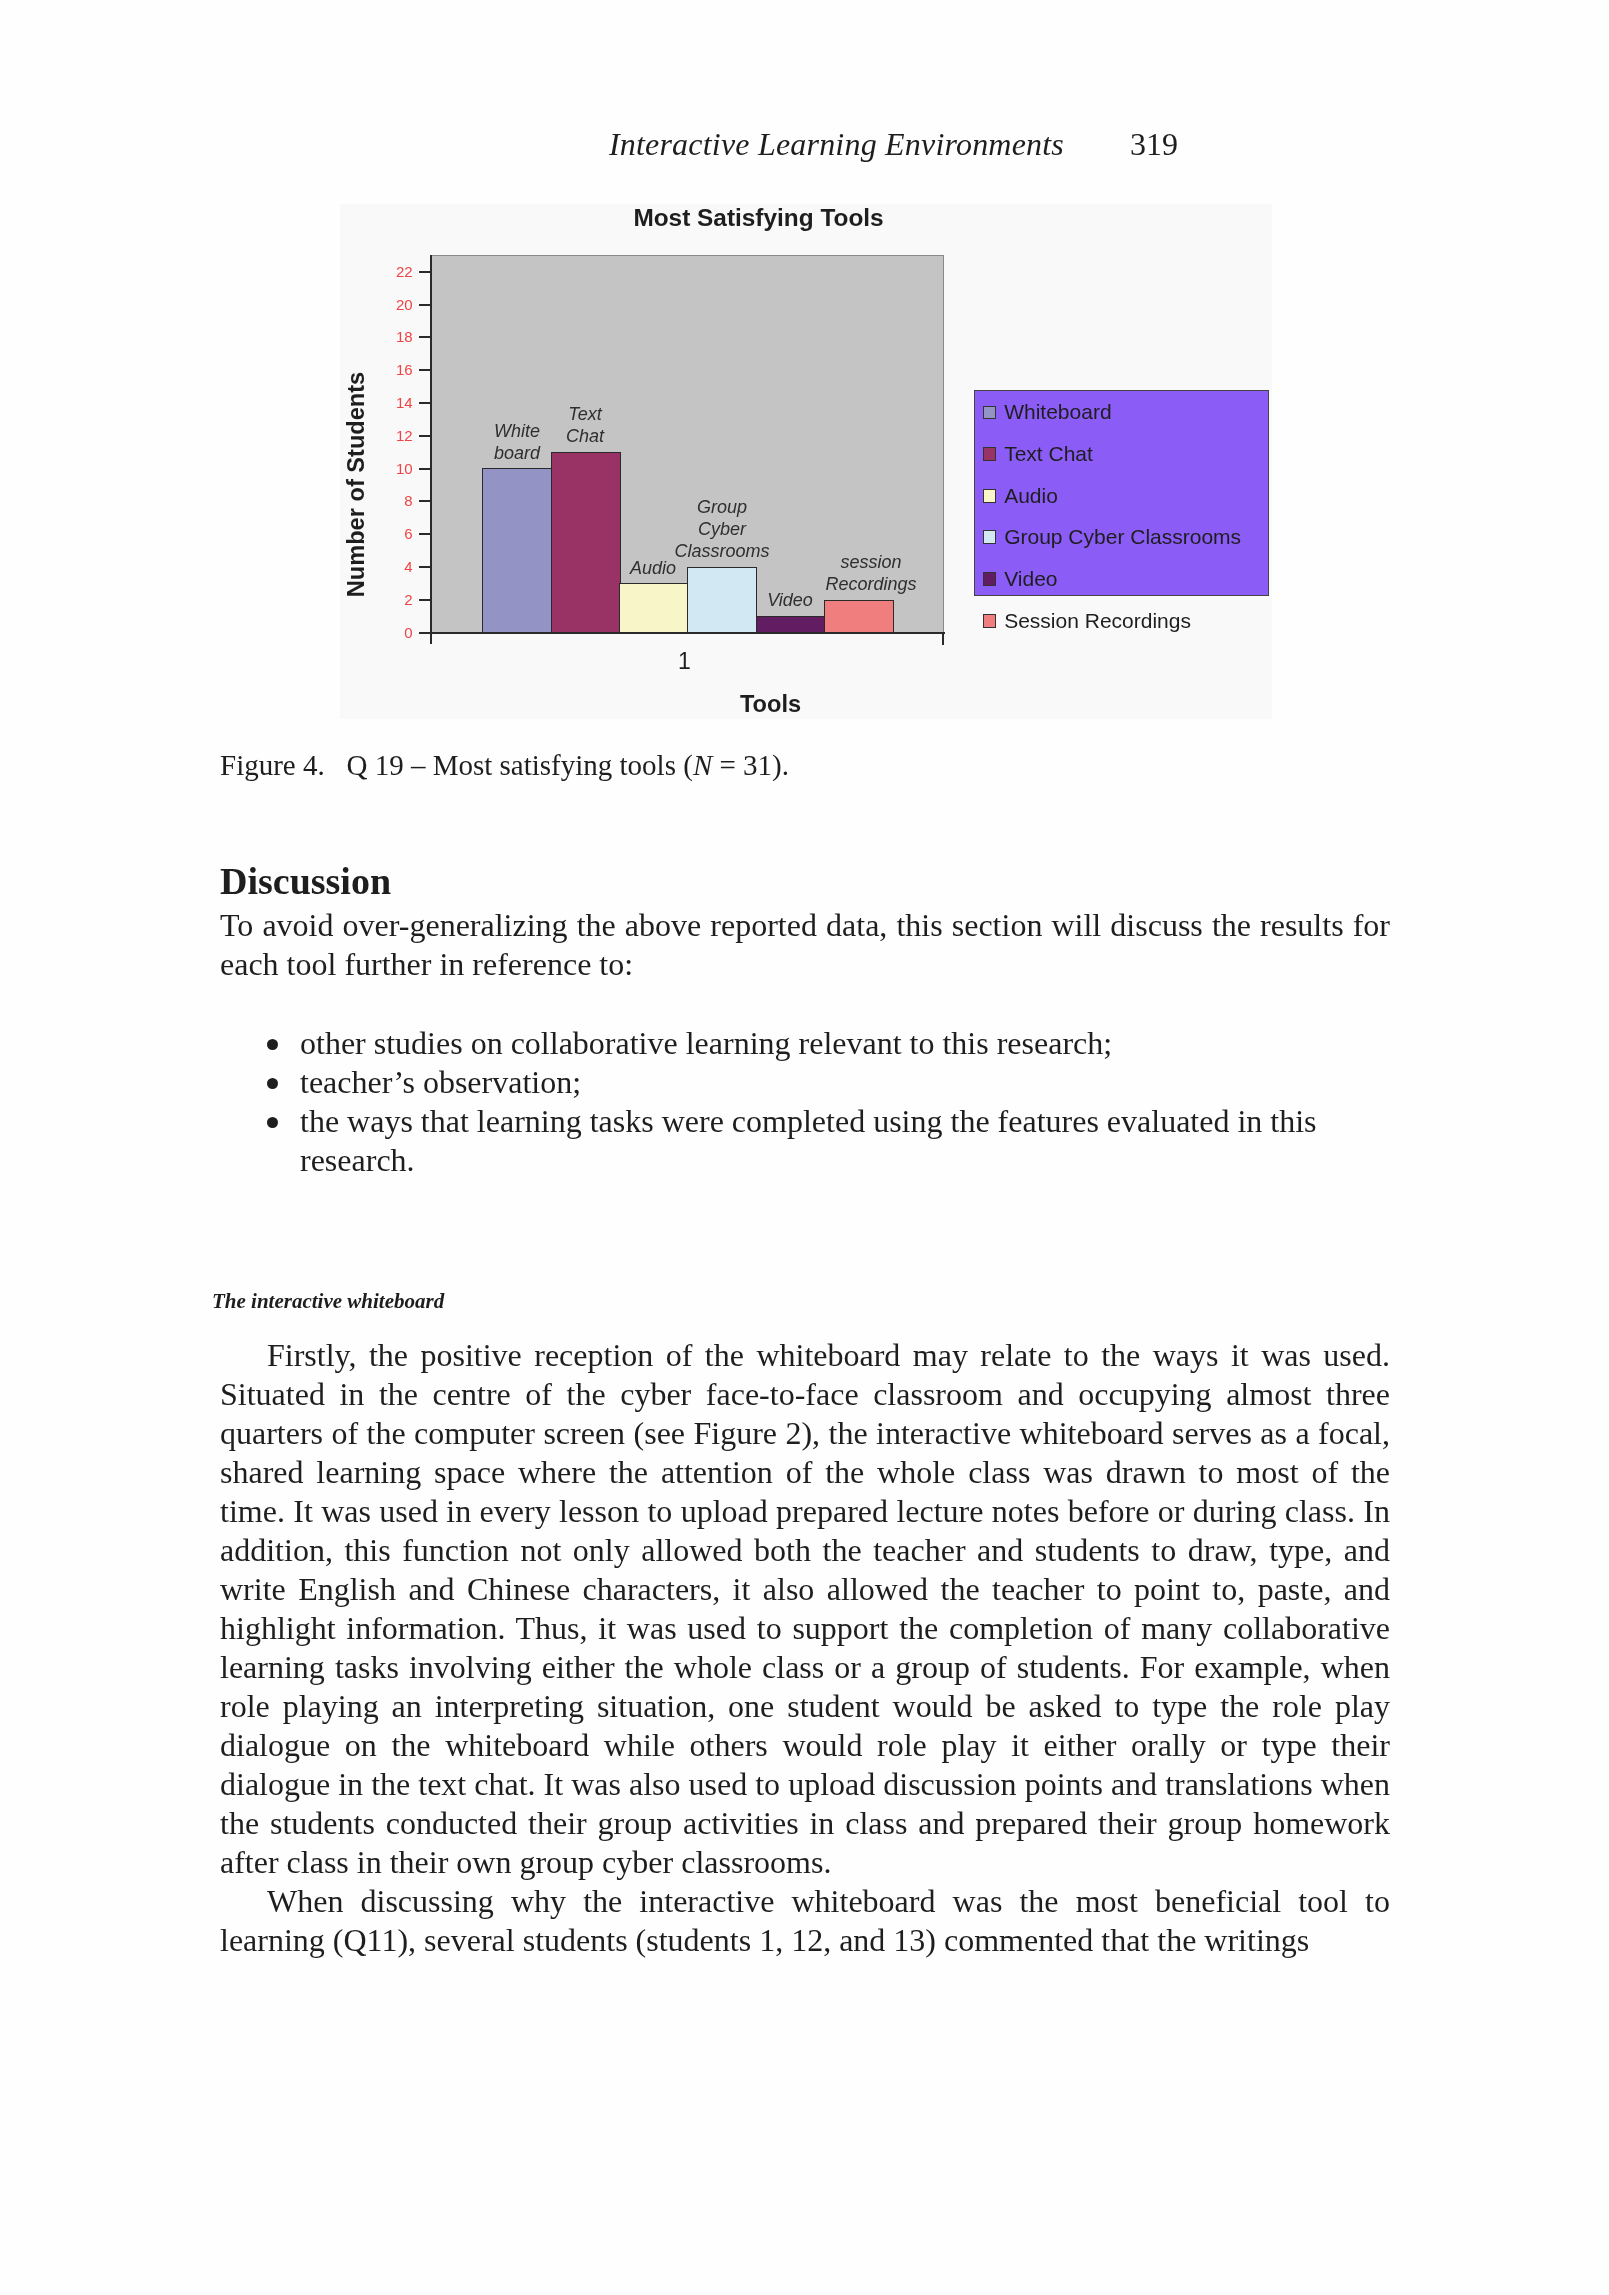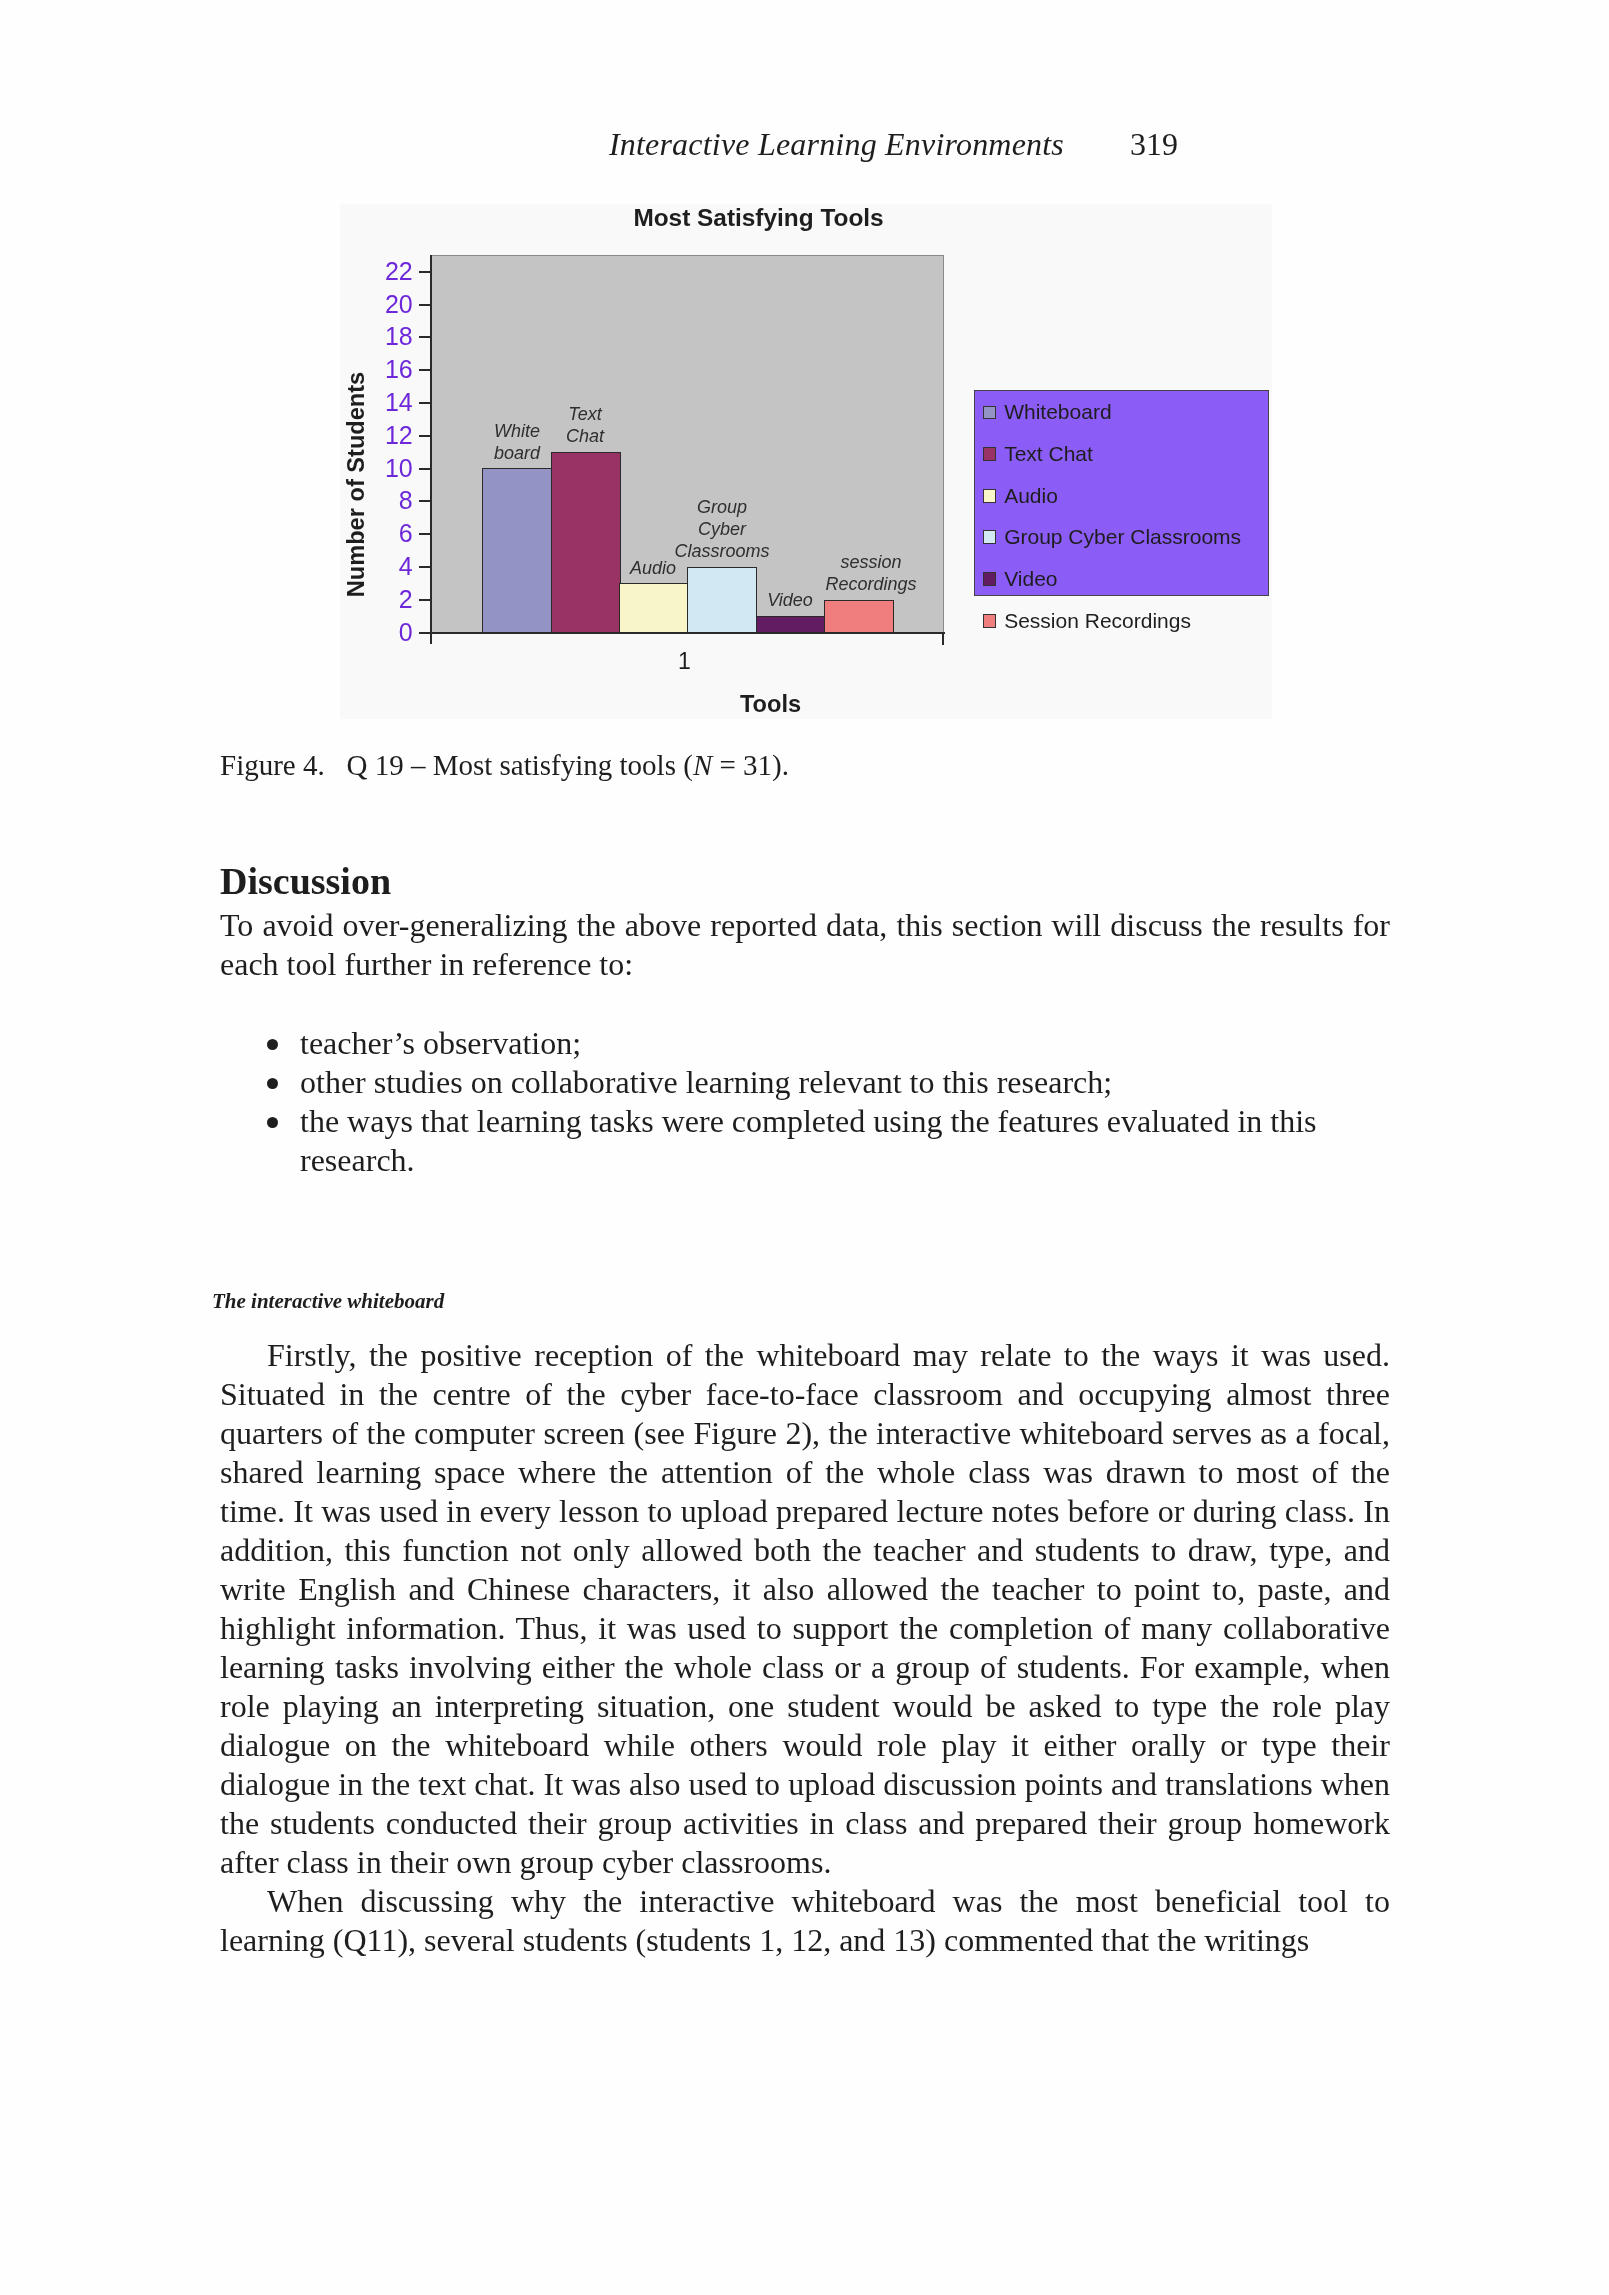--- a/index.html
+++ b/index.html
@@ -15,21 +15,21 @@
   
   .chart { position: absolute; left: 340px; top: 204px; width: 932px; height: 515px; background: #f9f9f9; }
   .chart-title { position: absolute; left: 0; width: 786px; top: 0px; text-align: center; font-family: "Liberation Sans", sans-serif; font-weight: bold; font-size: 24.4px; color: #1e1e1e; }
   .chart-title span { display: inline-block; margin-left: 51px; }
   .ylabel { position: absolute; left: -110px; top: 267px; width: 252px; text-align: center; transform: rotate(-90deg); font-family: "Liberation Sans", sans-serif; font-weight: bold; font-size: 23.6px; color: #1e1e1e; }
   .plot { position: absolute; left: 91px; top: 51px; width: 513px; height: 377px; background: #c4c4c4; border-top: 1.6px solid #8a8a8a; border-right: 1.6px solid #8a8a8a; box-sizing: border-box; }
   .y-axis { position: absolute; left: 90px; top: 51px; width: 2.4px; height: 389px; background: #2a2a2a; }
   .x-axis { position: absolute; left: 90px; top: 428px; width: 515px; height: 2.4px; background: #2a2a2a; }
   .x-tick-end { position: absolute; left: 602px; top: 428px; width: 2.4px; height: 12.6px; background: #2a2a2a; }
   .ytick { position: absolute; left: 0; width: 90px; height: 23.6px; }
-  .ytick .lbl { position: absolute; right: 17.3px; top: 0; font-family: "Liberation Sans", sans-serif; font-size: 25px; color: #6d28d9; line-height: 23.6px; }
+  .ytick .lbl { position: absolute; right: 17.3px; top: 0; font-family: "Liberation Sans", sans-serif; font-size: 15px; color: #ef4444; line-height: 23.6px; }
   .ytick .mark { position: absolute; right: 0; top: 11px; width: 11px; height: 1.6px; background: #2a2a2a; }
   .bar { position: absolute; box-sizing: border-box; border: 1.6px solid #2a2a2a; border-bottom: none; }
   .bar-label { position: absolute; font-family: "Liberation Sans", sans-serif; font-style: italic; font-size: 18px; color: #2f2f2f; text-align: center; line-height: 22px; white-space: pre-line; }
   .x-cat { position: absolute; left: 338px; top: 444px; font-family: "Liberation Sans", sans-serif; font-size: 23px; color: #1e1e1e; }
   .xlabel { position: absolute; left: 0; top: 487px; width: 786px; text-align: center; font-family: "Liberation Sans", sans-serif; font-weight: bold; font-size: 23.6px; color: #1e1e1e; }
   .xlabel span { display: inline-block; margin-left: 75px; }
   .legend { position: absolute; left: 634px; top: 186px; width: 295px; height: 206px; border: 1.6px solid #444; background: #8b5cf6; box-sizing: border-box; }
   .leg-item { position: absolute; left: 7.9px; height: 23.6px; font-family: "Liberation Sans", sans-serif; font-size: 21px; color: #1e1e1e; line-height: 23.6px; white-space: nowrap; }
   .leg-swatch { display: inline-block; width: 13.4px; height: 13.4px; border: 1.6px solid #333; box-sizing: border-box; vertical-align: middle; margin-right: 7.9px; margin-top: -3.1px; }
 
@@ -145,22 +145,22 @@
 
 <div class="caption">
   <span>Figure 4.</span>&nbsp;&nbsp;&nbsp;<span>Q 19 – Most satisfying tools (</span><i>N</i><span> = 31).</span>
 </div>
 
 <div class="heading" style="top:859px;">Discussion</div>
 <div class="text-block" style="top:906px;">
   <p>To avoid over-generalizing the above reported data, this section will discuss the results for each tool further in reference to:</p>
 </div>
 <ul class="bullets" style="top:1024px;">
+  <li><span class="dot"></span><span>other studies on collaborative learning relevant to this research;</span></li>
   <li><span class="dot"></span><span>teacher’s observation;</span></li>
-  <li><span class="dot"></span><span>other studies on collaborative learning relevant to this research;</span></li>
   <li><span class="dot"></span><span>the ways that learning tasks were completed using the features evaluated in this research.</span></li>
 </ul>
 
 <div class="heading-it" style="top:1289px;">The interactive whiteboard</div>
 <div class="text-block" style="top:1336px;">
   <p class="indent">Firstly, the positive reception of the whiteboard may relate to the ways it was used. Situated in the centre of the cyber face-to-face classroom and occupying almost three quarters of the computer screen (see Figure 2), the interactive whiteboard serves as a focal, shared learning space where the attention of the whole class was drawn to most of the time. It was used in every lesson to upload prepared lecture notes before or during class. In addition, this function not only allowed both the teacher and students to draw, type, and write English and Chinese characters, it also allowed the teacher to point to, paste, and highlight information. Thus, it was used to support the completion of many collaborative learning tasks involving either the whole class or a group of students. For example, when role playing an interpreting situation, one student would be asked to type the role play dialogue on the whiteboard while others would role play it either orally or type their dialogue in the text chat. It was also used to upload discussion points and translations when the students conducted their group activities in class and prepared their group homework after class in their own group cyber classrooms.</p>
   <p class="indent">When discussing why the interactive whiteboard was the most beneficial tool to learning (Q11), several students (students 1, 12, and 13) commented that the writings</p>
 </div>
 
 

